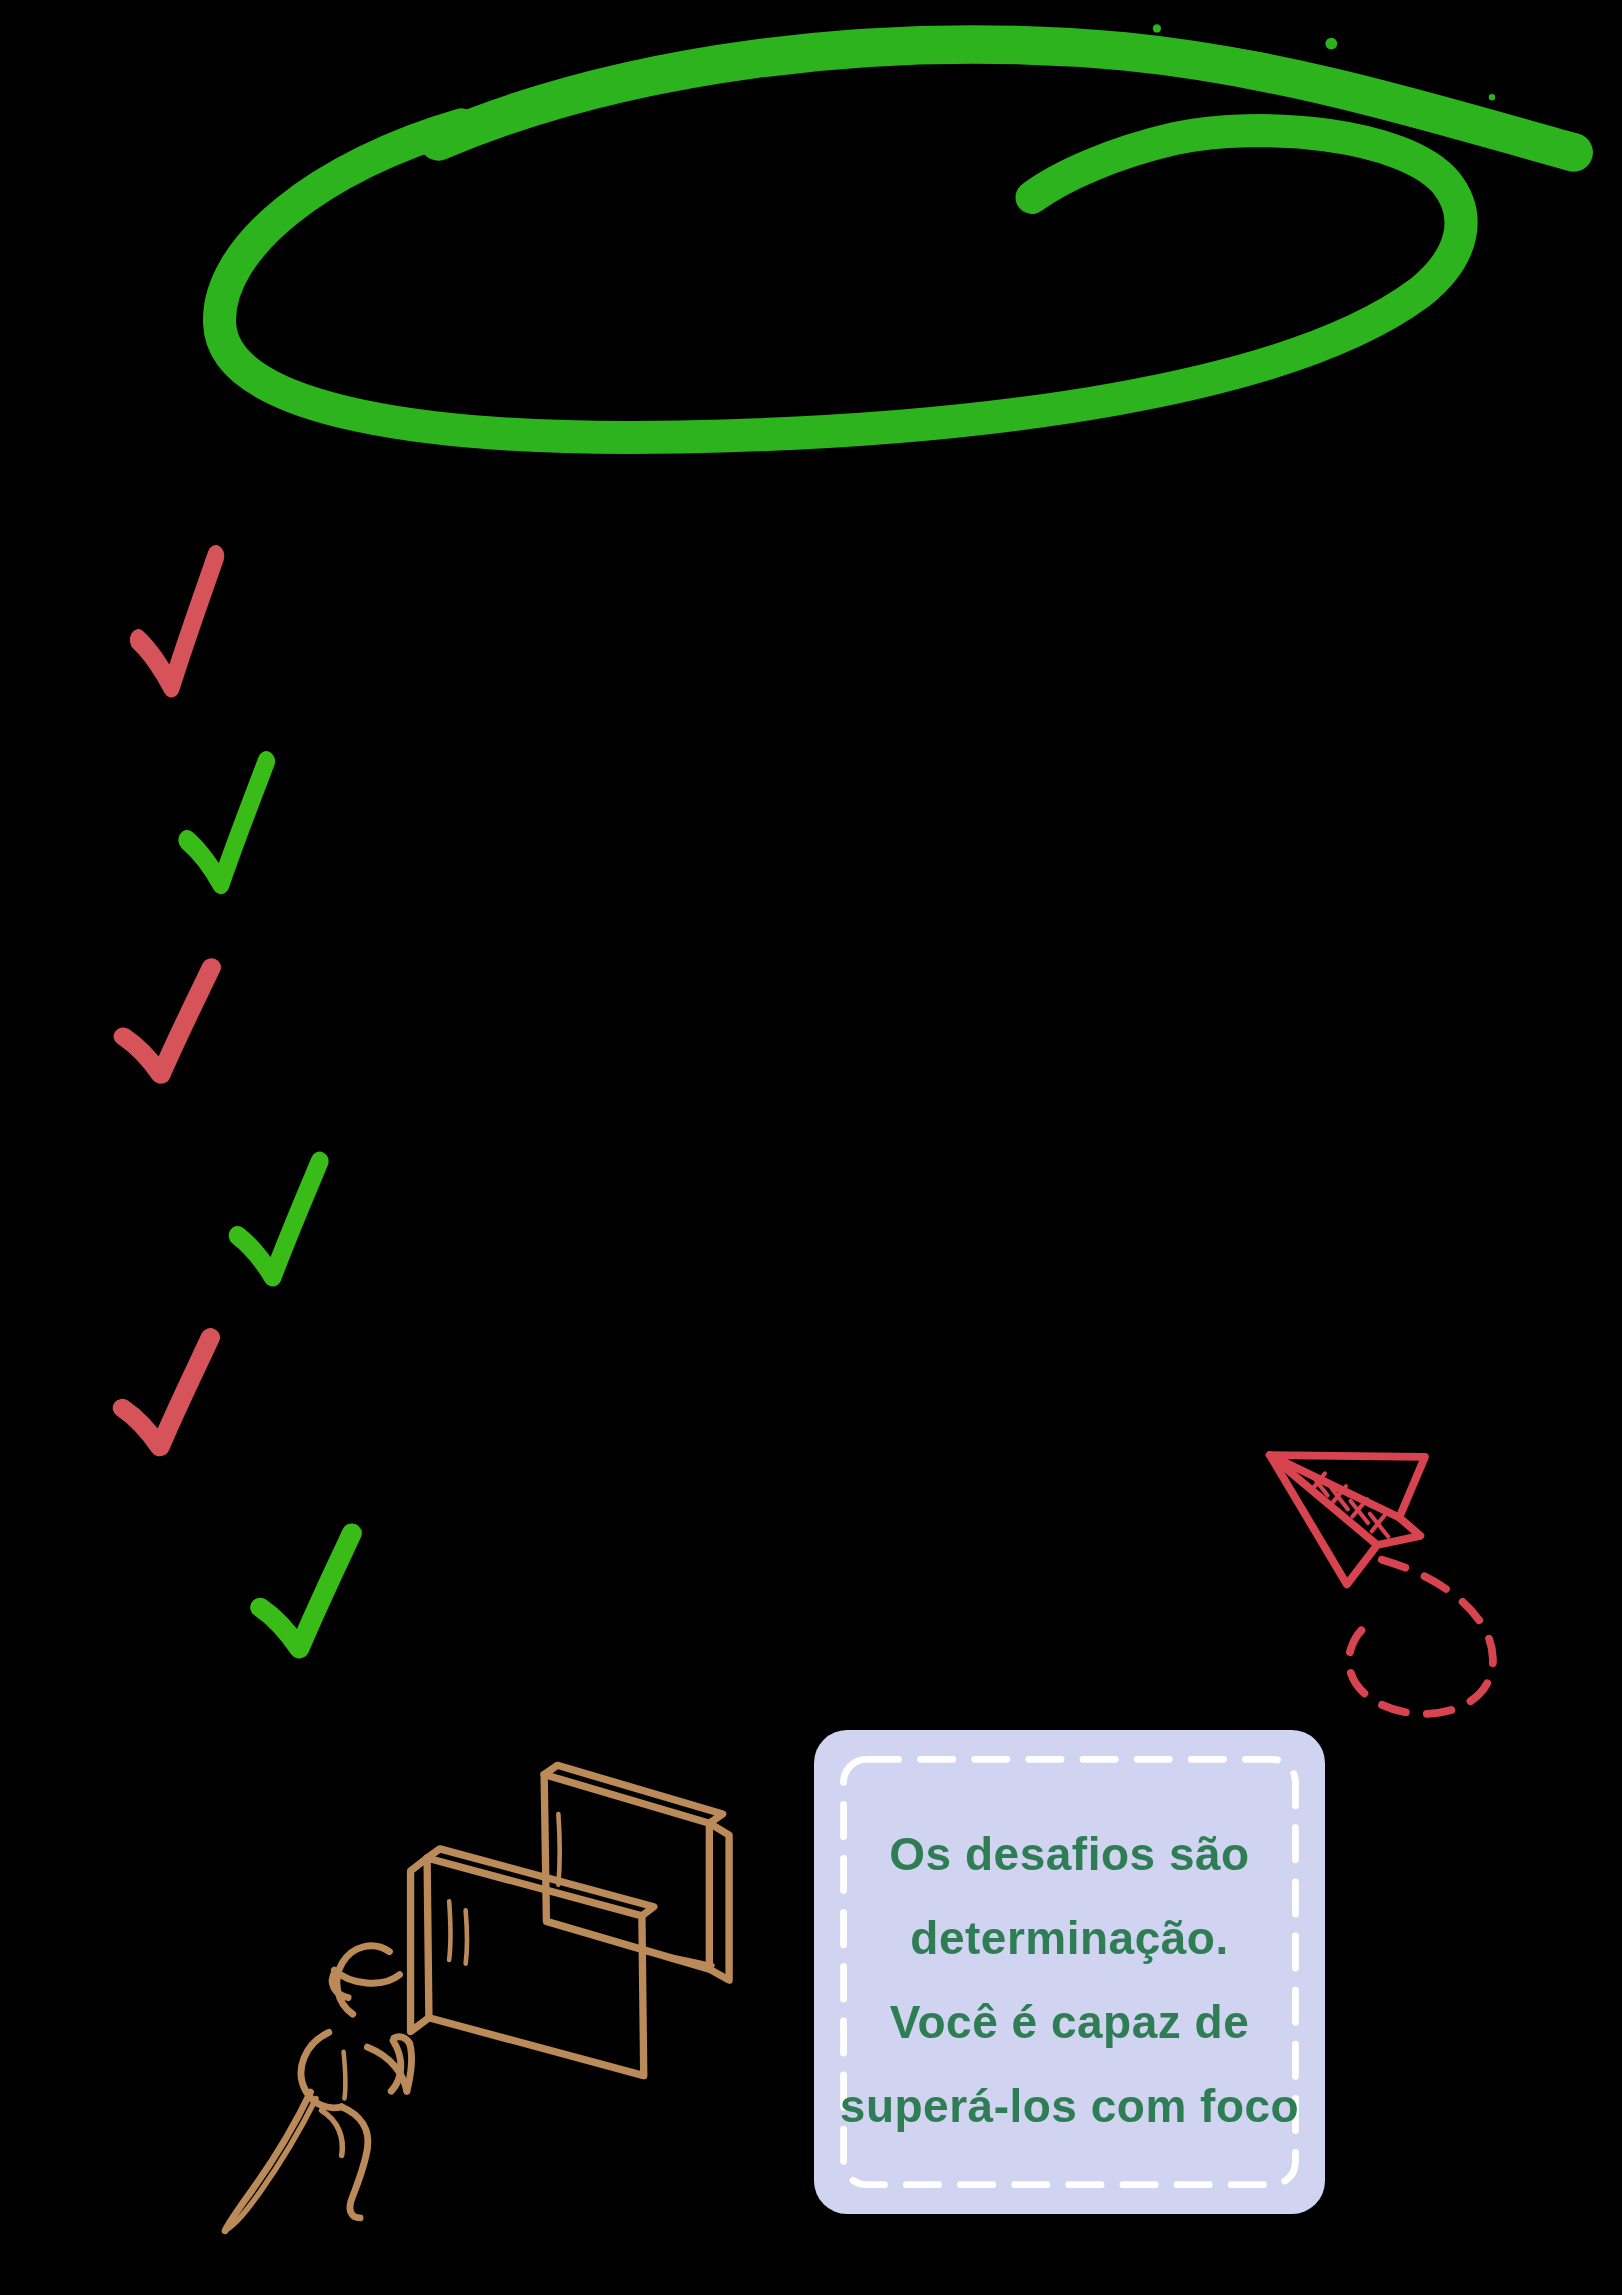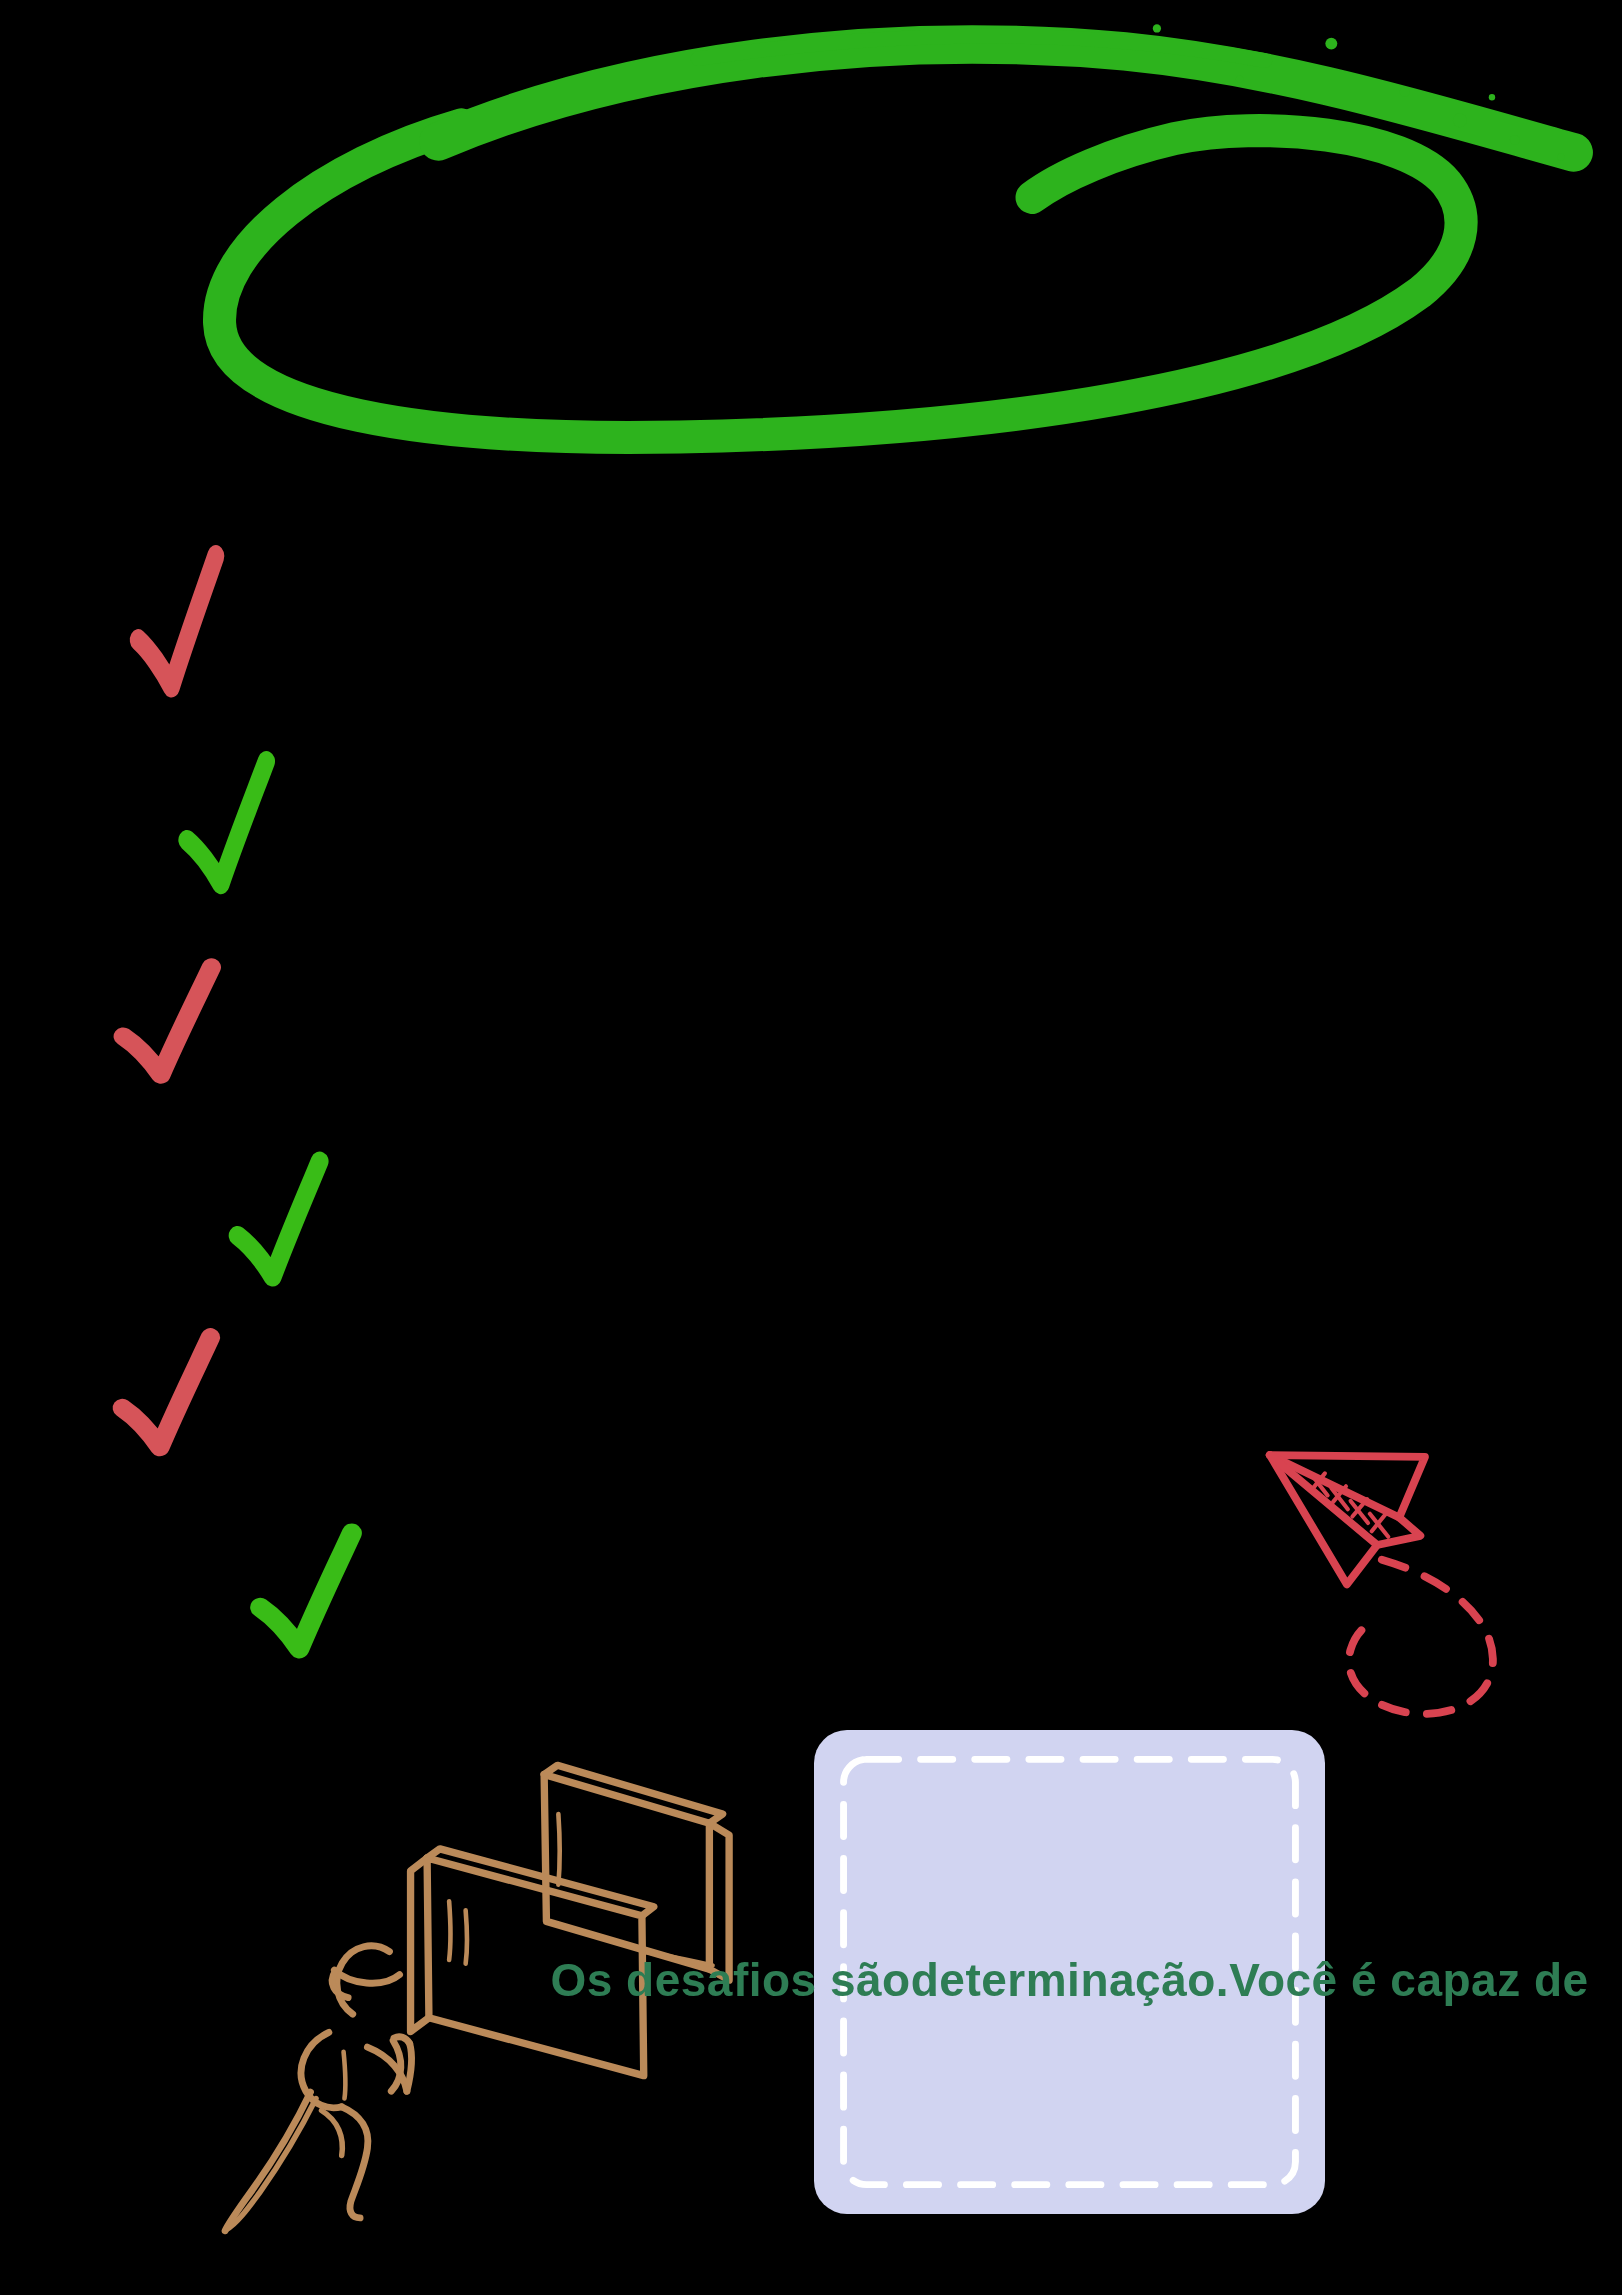--- a/index.html
+++ b/index.html
@@ -35,21 +35,21 @@
   }
   .quote-border {
     position: absolute;
     left: 0; top: 0;
     width: 100%; height: 100%;
   }
   .quote-text {
     position: absolute;
     inset: 0;
     display: flex;
-    flex-direction: row;
+    flex-direction: column;
     justify-content: center;
     align-items: center;
     padding-top: 16.5px;
     text-align: center;
   }
   .quote-line {
     font-size: 46px;
     line-height: 84px;
     font-weight: bold;
     letter-spacing: 0.5px;
@@ -140,17 +140,18 @@
   </svg>
 
   <div class="quote-card">
     <svg class="quote-border" viewBox="0 0 1113 1055" xmlns="http://www.w3.org/2000/svg">
       <rect x="64" y="64" width="985" height="927" rx="50" fill="none" stroke="var(--c-cardBorder, #ffffff)" stroke-width="15" stroke-dasharray="70 48" stroke-linecap="round"></rect>
     </svg>
     <div class="quote-text">
       <div class="quote-line">Os desafios são</div>
       <div class="quote-line">determinação.</div>
       <div class="quote-line">Você é capaz de</div>
+      <div class="quote-line">superá-los com foco</div>
     </div>
   </div>
 
 </div>
 
 
 </body></html>

